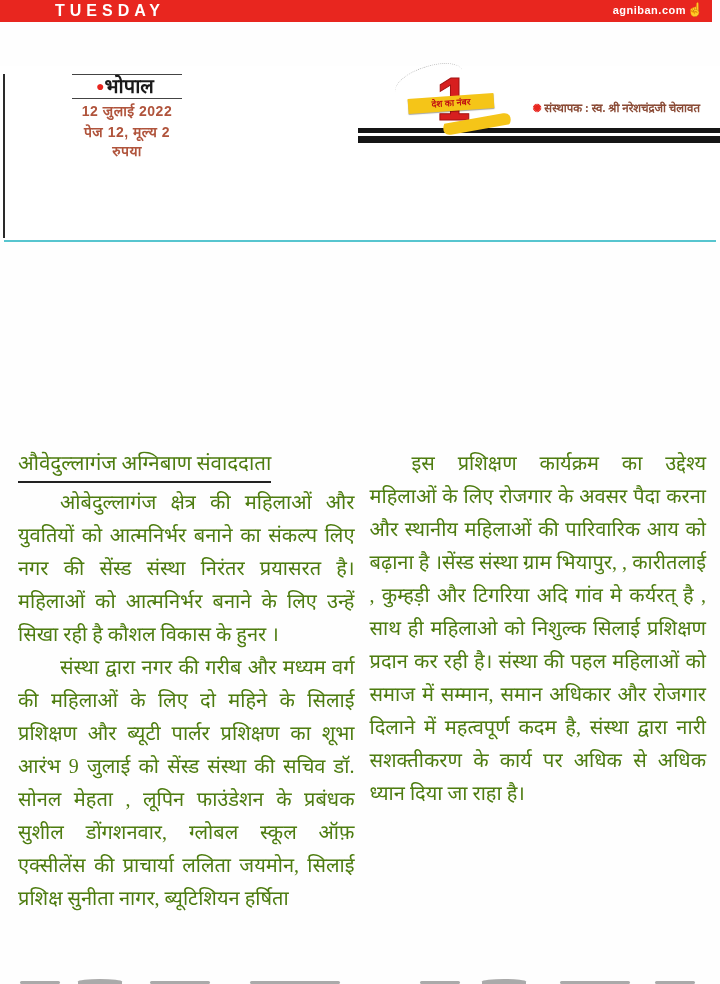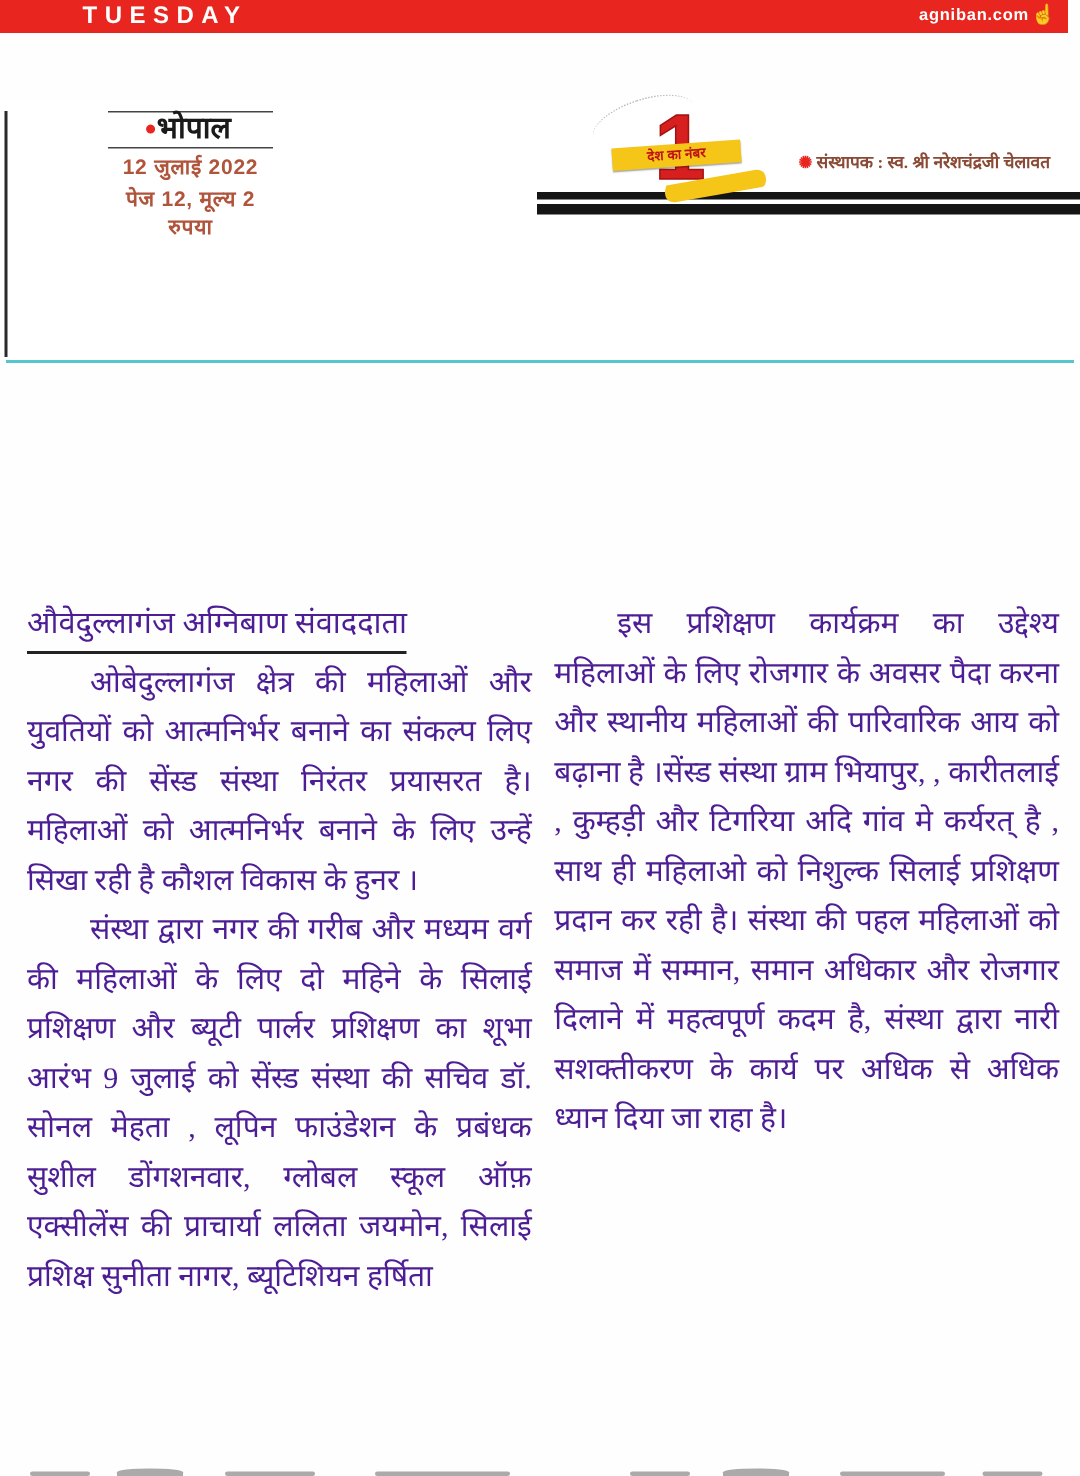--- a/index.html
+++ b/index.html
@@ -101,21 +101,21 @@
   .headline .hl {
     display:block; font-size:50px; line-height:90px; letter-spacing:0px;
     -webkit-text-stroke:1.3px #111; transform:scaleY(1.04);
   }
 
   
   .article {
     position:absolute; top:400px; left:0; width:720px;
     display:flex; gap:15px; padding:0 14px 0 18px;
   }
-  .col { width:338px; font-size:20px; line-height:33px; color:#4c1d95; text-align:justify; }
+  .col { width:338px; font-size:20px; line-height:33px; color:#4d7c0f; text-align:justify;margin-top:47px; }
   .dateline {
     display:inline-block; font-size:20.5px; font-weight:normal;
     border-bottom:2px solid #222; padding-bottom:1px; margin-bottom:3px;
     white-space:nowrap;
   }
   .para { margin:0; }
   .indent { text-indent:42px; }
 
   
   .frag { position:absolute; background:#8d8d8d; border-radius:4px; opacity:.75; }

